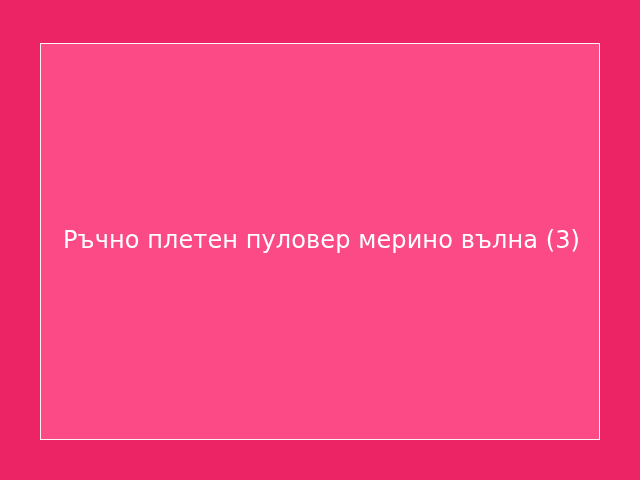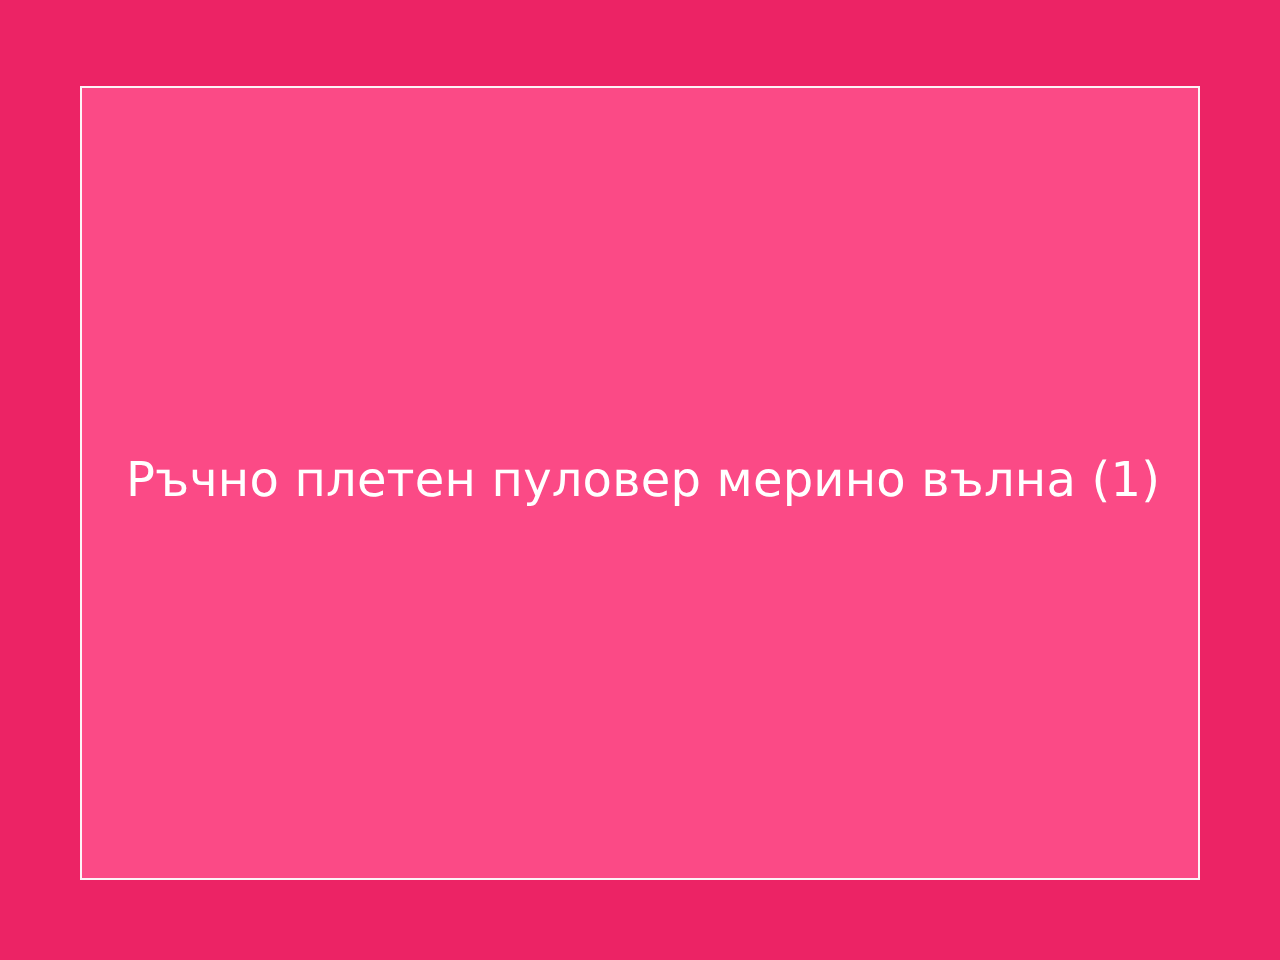--- a/index.html
+++ b/index.html
@@ -59,18 +59,18 @@
   }
 </style>
 </head>
 <body>
 
 <div id="canvas">
 
   <div id="placeholder-card">
 
     <div id="caption-row">
-      <span id="caption-text">Ръчно плетен пуловер мерино вълна (1)</span>
+      <span id="caption-text">Ръчно плетен пуловер мерино вълна (3)</span>
     </div>
 
   </div>
 
 </div>
 
 </body></html>

